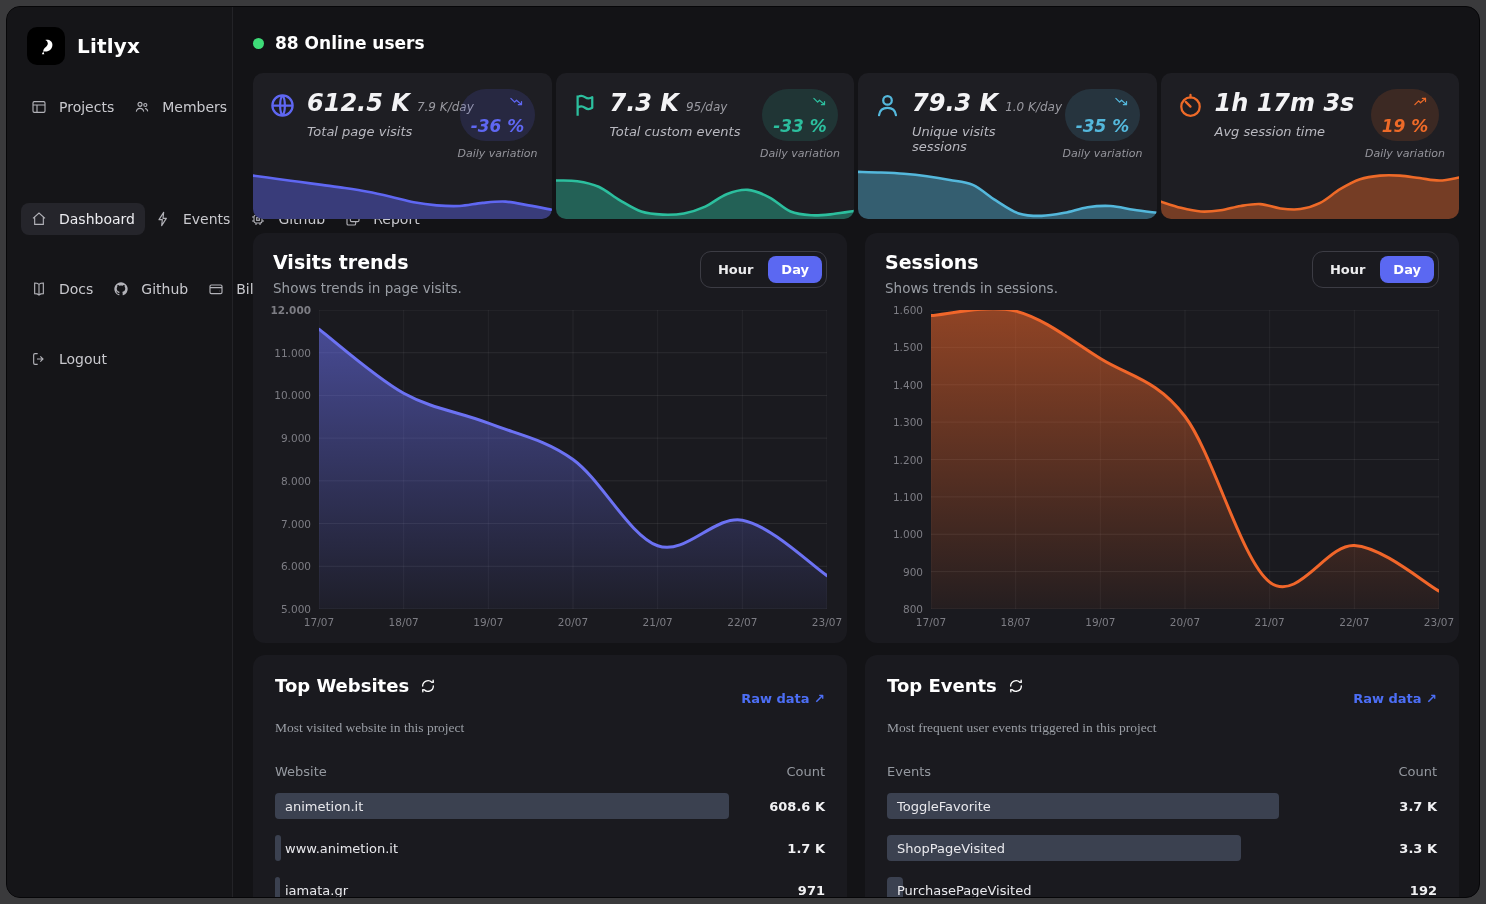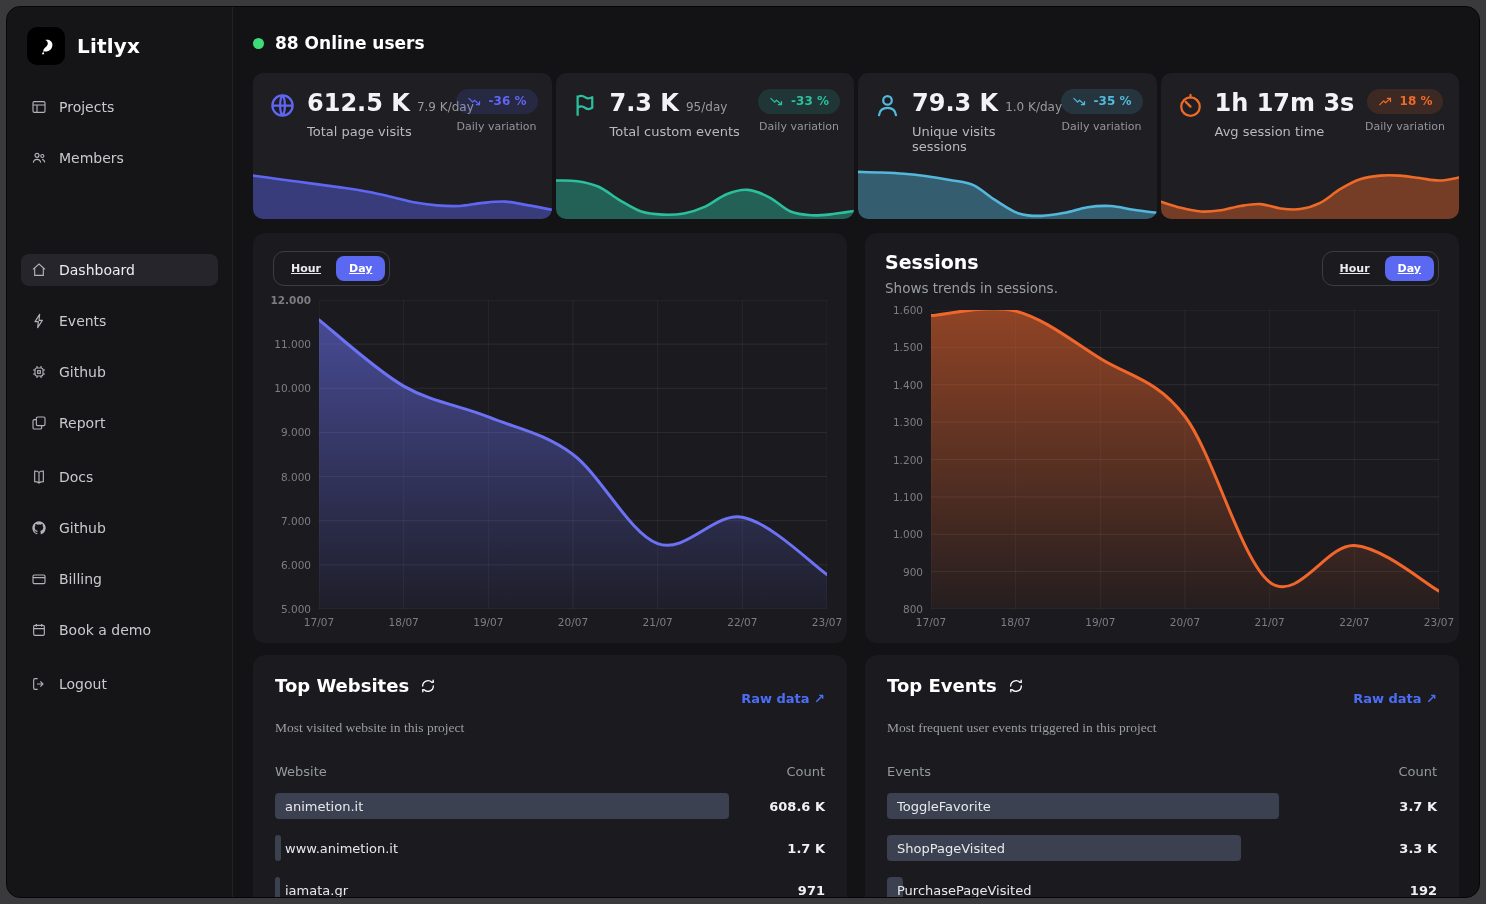--- a/index.html
+++ b/index.html
@@ -4,56 +4,56 @@
 <style>
   html,body{margin:0;padding:0;}
   body{width:1486px;height:904px;background:#3a3a3c;font-family:"DejaVu Sans",sans-serif;overflow:hidden;position:relative;}
   .app{position:absolute;inset:6px;background:#131316;border-radius:14px;border:1px solid #060608;display:flex;overflow:hidden;}
 
   
   .sidebar{width:226px;flex:none;background:#151518;border-right:1px solid #232327;padding:16px 14px;box-sizing:border-box;}
   .logo-row{display:flex;align-items:center;gap:12px;padding:4px 6px 8px;}
   .logo-badge{width:38px;height:38px;border-radius:10px;background:#000;display:flex;align-items:center;justify-content:center;flex:none;}
   .logo-name{font-size:20px;font-weight:bold;color:#fff;letter-spacing:.2px;}
-  .nav-group{display:flex;flex-direction:column;gap:19px;}
+  .nav-group{display:flex;flex-direction:row;gap:0;}
   .nav-g1{margin-top:18px;} .nav-g2{margin-top:80px;} .nav-g3{margin-top:22px;} .nav-g4{margin-top:22px;}
   .nav-item{display:flex;align-items:center;gap:12px;padding:8px 10px;border-radius:8px;color:#c9c9ce;font-size:14px;cursor:pointer;}
   .nav-item .nav-icon{display:flex;color:#b2b2b8;}
   .nav-item.active{background:#25252b;color:#ececf0;}
 
   
   .main{flex:1;min-width:0;padding:22px 20px 0;box-sizing:border-box;display:flex;flex-direction:column;overflow:hidden;}
   .online-row{display:flex;align-items:center;gap:11px;margin:4px 0 20px;}
   .online-dot{width:11px;height:11px;border-radius:50%;background:#3edc78;}
   .online-text{color:#fff;font-weight:bold;font-size:17px;}
 
   
-  .stats-row{display:grid;grid-template-columns:repeat(4,1fr);gap:4px;}
+  .stats-row{display:grid;grid-template-columns:repeat(4,1fr);gap:4px;font-style:italic;}
   .stat-card{position:relative;height:146px;background:#1e1e23;border-radius:10px;overflow:hidden;}
   .stat-head{display:flex;align-items:flex-start;padding:16px 14px 0 16px;gap:11px;}
   .stat-icon{flex:none;margin-top:3px;display:flex;}
   .stat-main{flex:1;min-width:0;}
   .stat-value-row{display:flex;align-items:baseline;gap:7px;}
   .stat-value{color:#f3f3f5;font-size:24px;font-weight:bold;white-space:nowrap;}
   .stat-rate{color:#9a9aa1;font-size:12px;white-space:nowrap;}
   .stat-label{color:#b9b9c0;font-size:13px;margin-top:7px;}
   .stat-side{text-align:center;flex:none;}
-  .badge{display:inline-flex;align-items:flex-start;gap:7px;border-radius:999px;padding:5px 11px;font-size:12px;font-weight:600;white-space:nowrap;}
+  .badge{display:inline-flex;align-items:flex-end;gap:7px;border-radius:999px;padding:5px 11px;font-size:17px;font-weight:600;white-space:nowrap;flex-direction:column;}
   .stat-caption{color:#95959c;font-size:11px;margin-top:6px;}
   .spark{position:absolute;left:0;right:0;bottom:0;height:62px;}
   .spark svg{width:100%;height:100%;display:block;}
 
   
   .charts-row{display:grid;grid-template-columns:1fr 1fr;gap:18px;margin-top:14px;}
   .chart-card{background:#1a1a1f;border-radius:12px;height:410px;box-sizing:border-box;padding:18px 20px 12px;display:flex;flex-direction:column;}
   .chart-head{display:flex;justify-content:space-between;align-items:flex-start;}
   .chart-title{color:#fff;font-size:19px;font-weight:bold;}
   .chart-sub{color:#9a9ea5;font-size:13.5px;margin-top:7px;}
   .toggle{display:flex;align-items:center;border:1px solid #3c3c44;border-radius:11px;padding:4px;gap:2px;}
-  .toggle-opt{color:#ececee;font-size:11px;font-weight:600;padding:6px 13px;border-radius:8px;cursor:pointer;text-decoration:underline;}
+  .toggle-opt{color:#ececee;font-size:13px;font-weight:600;padding:6px 13px;border-radius:8px;cursor:pointer;}
   .toggle-opt.active{background:#5b68f2;color:#fff;}
   .chart-area{flex:1;display:grid;grid-template-columns:46px 1fr;grid-template-rows:1fr 22px;margin-top:14px;min-height:0;}
   .y-labels{position:relative;}
   .y-label{position:absolute;right:8px;transform:translateY(-50%);color:#7d7d84;font-size:10.5px;white-space:nowrap;}
   .plot{position:relative;grid-column:2;}
   .plot svg{position:absolute;inset:0;width:100%;height:100%;}
   .x-labels{grid-column:2;position:relative;}
   .x-label{position:absolute;top:7px;transform:translateX(-50%);color:#7d7d84;font-size:10.5px;white-space:nowrap;}
 
   
@@ -318,38 +318,42 @@
               <span class="stat-value">1h 17m 3s</span>
               <span class="stat-rate"></span>
             </div>
             <div class="stat-label">Avg session time</div>
           </div>
           <div class="stat-side">
             <span class="badge" style="color: rgb(238, 106, 40); background: rgba(238, 106, 40, 0.15);">
               <svg width="15" height="15" viewBox="0 0 24 24" fill="none" stroke="currentColor" stroke-width="2" stroke-linecap="round" stroke-linejoin="round">
                   <path d="M3 17l6-6 3 3 8-7M15 7h5v5"></path>
                 </svg>
-              <span>18 %</span>
+              <span>19 %</span>
             </span>
             <div class="stat-caption">Daily variation</div>
           </div>
         </div>
         <div class="spark">
             <svg preserveAspectRatio="none" viewBox="0 0 100 40">
               <path d="M0,28.799999999999997C1.1111111111111112,29.466666666666665 4.444444444444445,31.73333333333333 6.666666666666667,32.8C8.88888888888889,33.86666666666667 11.111111111111112,34.93333333333334 13.333333333333334,35.2C15.555555555555555,35.46666666666667 17.77777777777778,35 20,34.4C22.22222222222222,33.8 24.444444444444446,32.266666666666666 26.666666666666668,31.6C28.88888888888889,30.933333333333334 31.111111111111107,30.133333333333333 33.33333333333333,30.4C35.55555555555555,30.666666666666664 37.77777777777778,32.66666666666667 40,33.2C42.22222222222222,33.733333333333334 44.44444444444444,34.2 46.666666666666664,33.6C48.888888888888886,33 51.111111111111114,31.733333333333334 53.333333333333336,29.6C55.55555555555556,27.46666666666667 57.77777777777778,23.333333333333336 60,20.8C62.22222222222222,18.266666666666666 64.44444444444443,15.866666666666665 66.66666666666666,14.399999999999999C68.88888888888889,12.933333333333332 71.1111111111111,12.4 73.33333333333333,12C75.55555555555556,11.6 77.77777777777777,11.733333333333334 80,12C82.22222222222223,12.266666666666666 84.44444444444446,13.066666666666665 86.66666666666667,13.599999999999998C88.88888888888889,14.133333333333331 91.11111111111111,15.266666666666666 93.33333333333333,15.2C95.55555555555554,15.133333333333333 98.88888888888889,13.533333333333333 100,13.2L100,40L0,40Z" fill="#ee6a28" fill-opacity="0.42"></path>
               <path d="M0,28.799999999999997C1.1111111111111112,29.466666666666665 4.444444444444445,31.73333333333333 6.666666666666667,32.8C8.88888888888889,33.86666666666667 11.111111111111112,34.93333333333334 13.333333333333334,35.2C15.555555555555555,35.46666666666667 17.77777777777778,35 20,34.4C22.22222222222222,33.8 24.444444444444446,32.266666666666666 26.666666666666668,31.6C28.88888888888889,30.933333333333334 31.111111111111107,30.133333333333333 33.33333333333333,30.4C35.55555555555555,30.666666666666664 37.77777777777778,32.66666666666667 40,33.2C42.22222222222222,33.733333333333334 44.44444444444444,34.2 46.666666666666664,33.6C48.888888888888886,33 51.111111111111114,31.733333333333334 53.333333333333336,29.6C55.55555555555556,27.46666666666667 57.77777777777778,23.333333333333336 60,20.8C62.22222222222222,18.266666666666666 64.44444444444443,15.866666666666665 66.66666666666666,14.399999999999999C68.88888888888889,12.933333333333332 71.1111111111111,12.4 73.33333333333333,12C75.55555555555556,11.6 77.77777777777777,11.733333333333334 80,12C82.22222222222223,12.266666666666666 84.44444444444446,13.066666666666665 86.66666666666667,13.599999999999998C88.88888888888889,14.133333333333331 91.11111111111111,15.266666666666666 93.33333333333333,15.2C95.55555555555554,15.133333333333333 98.88888888888889,13.533333333333333 100,13.2" fill="none" stroke="#ee6a28" stroke-width="2.6" stroke-linecap="round" stroke-linejoin="round" vector-effect="non-scaling-stroke"></path>
             </svg>
           </div>
       </div>
     </div>
 
     <div class="charts-row">
 
       <div class="chart-card">
         <div class="chart-head">
+          <div>
+            <div class="chart-title">Visits trends</div>
+            <div class="chart-sub">Shows trends in page visits.</div>
+          </div>
           <div class="toggle">
             <div class="toggle-opt">Hour</div>
             <div class="toggle-opt active">Day</div>
           </div>
         </div>
         <div class="chart-area">
           <div class="y-labels">
               <div class="y-label" style="top: 0%; font-weight: bold;">12.000</div>
               <div class="y-label" style="top: 14.2857%;">11.000</div>
               <div class="y-label" style="top: 28.5714%;">10.000</div>

